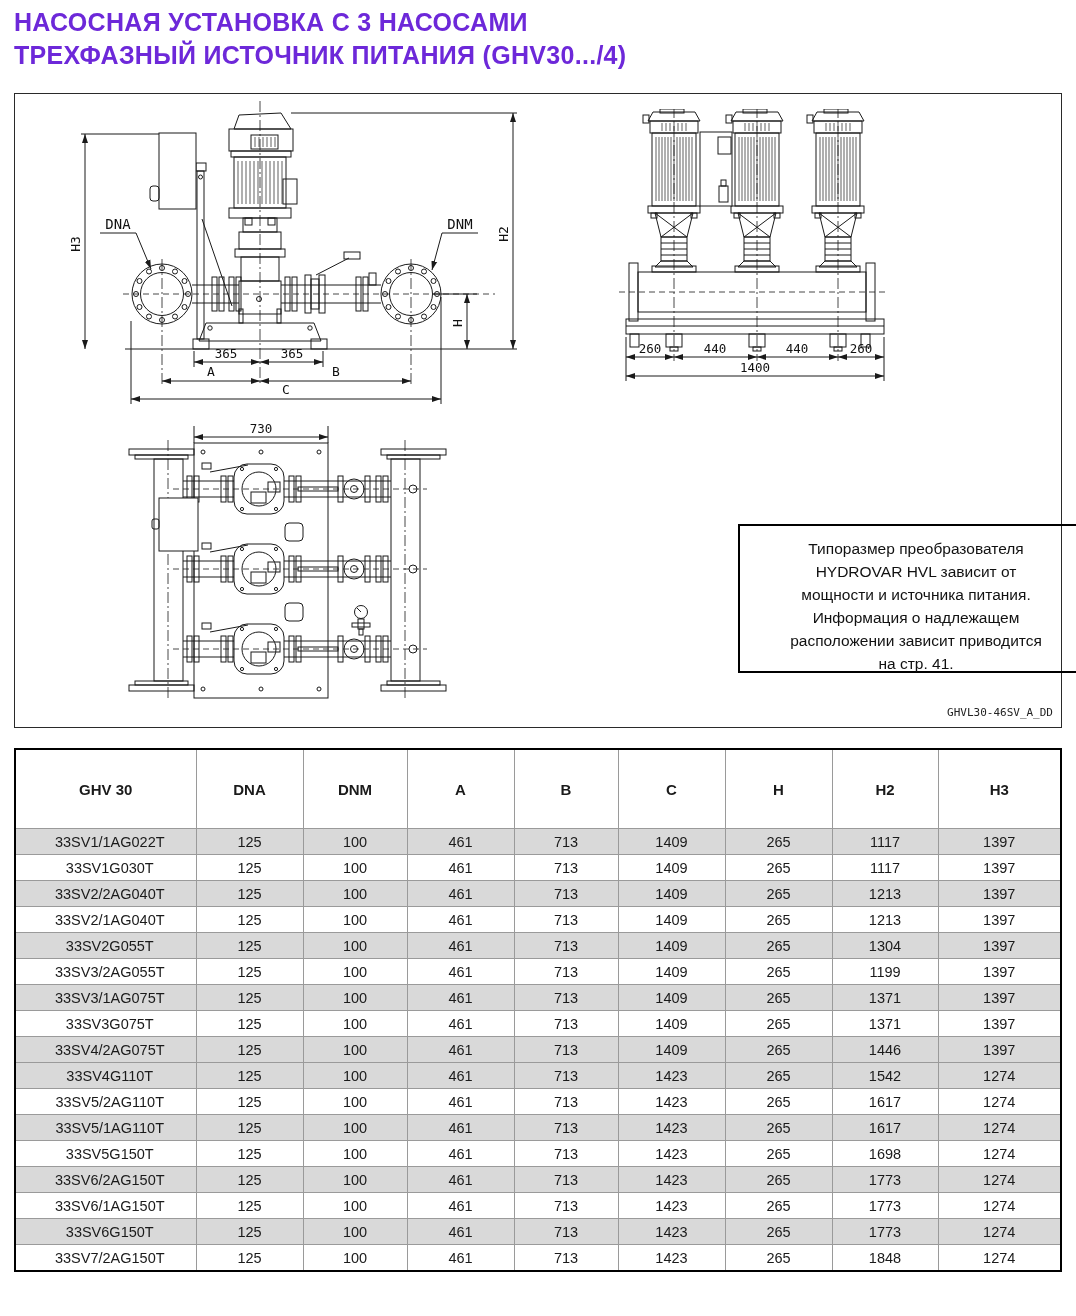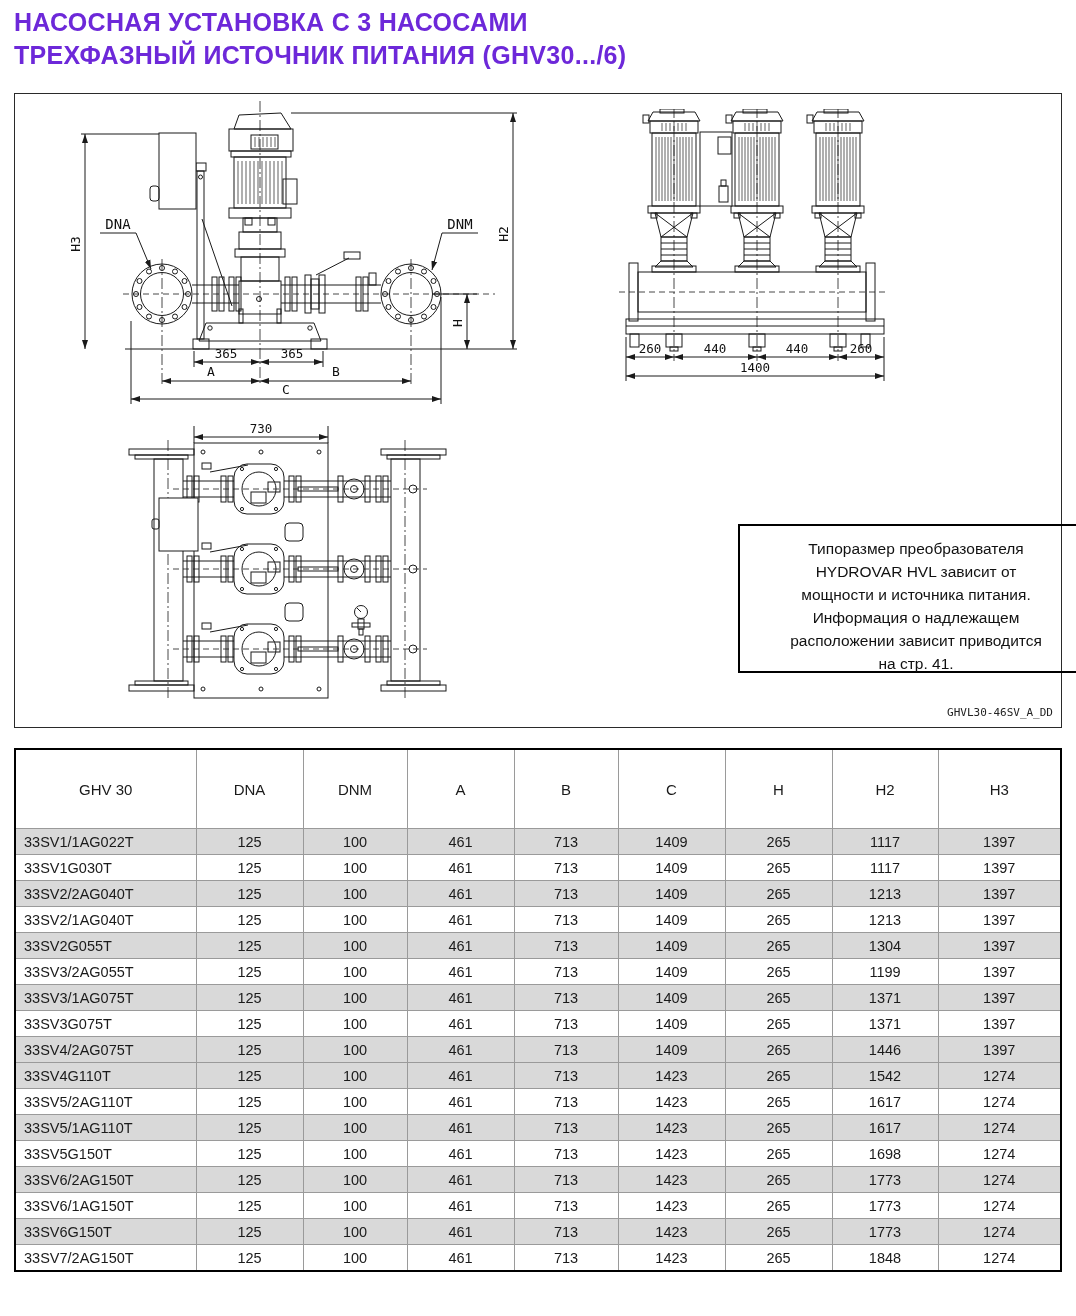--- a/index.html
+++ b/index.html
@@ -32,40 +32,40 @@
           font-size:15.5px; line-height:23px; padding-top:11px; color:#111; }
 
   .dwgcode { position:absolute; right:8px; bottom:8px; font-family:"DejaVu Sans Mono", monospace;
              font-size:11px; color:#222; }
 
   
   table.spec { position:absolute; left:14px; top:748px; width:1046px;
                border-collapse:collapse; table-layout:fixed;
                border:2px solid #000; }
   table.spec th, table.spec td { border:1px solid #9a9a9a; color:#1a1a1a; }
-  table.spec th { height:76px; font-size:15px; font-weight:400; text-align:center;
+  table.spec th { height:76px; font-size:15px; font-weight:700; text-align:center;
                   background:#fff; vertical-align:middle; }
   table.spec td { height:25px; font-size:14.5px; text-align:center; padding:0; }
-  table.spec td.model { text-align:left; padding-left:8px;margin-top:48px; }
+  table.spec td.model { text-align:center; padding-left:8px;margin-top:48px; }
   table.spec tr.alt { background:var(--row-alt, #d9d9d9); }
 </style>
 </head>
 <body>
 
 <svg width="0" height="0" style="position:absolute" aria-hidden="true">
   <defs>
     <marker id="arw" markerWidth="12" markerHeight="8" refX="9" refY="4" orient="auto-start-reverse" markerUnits="userSpaceOnUse">
       <path d="M0,1 L9,4 L0,7 Z" fill="#1a1a1a"></path>
     </marker>
   </defs>
 </svg>
 
 <div class="title">
   <div>НАСОСНАЯ УСТАНОВКА С 3 НАСОСАМИ</div>
-  <div>ТРЕХФАЗНЫЙ ИСТОЧНИК ПИТАНИЯ (GHV30.../6)</div>
+  <div>ТРЕХФАЗНЫЙ ИСТОЧНИК ПИТАНИЯ (GHV30.../4)</div>
 </div>
 
 <div class="panel">
 
   <svg class="dwg" style="left:50px; top:5px;" width="460" height="318" viewBox="0 0 460 318">
 
     <g class="ln cl">
       <line x1="195" y1="2" x2="195" y2="286"></line>
       <line x1="97" y1="160" x2="97" y2="286"></line>
       <line x1="346" y1="160" x2="346" y2="286"></line>

